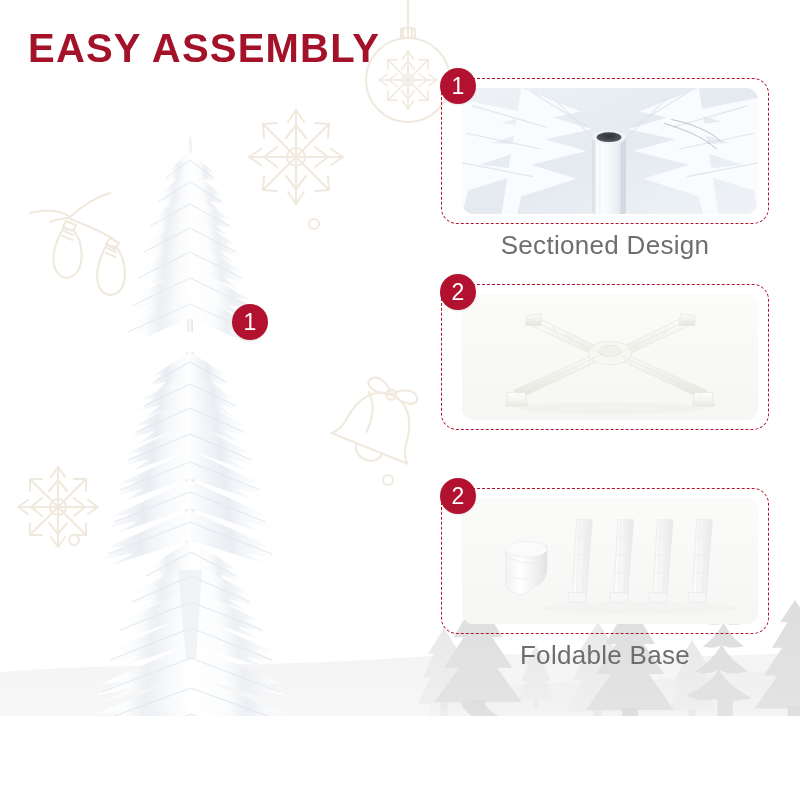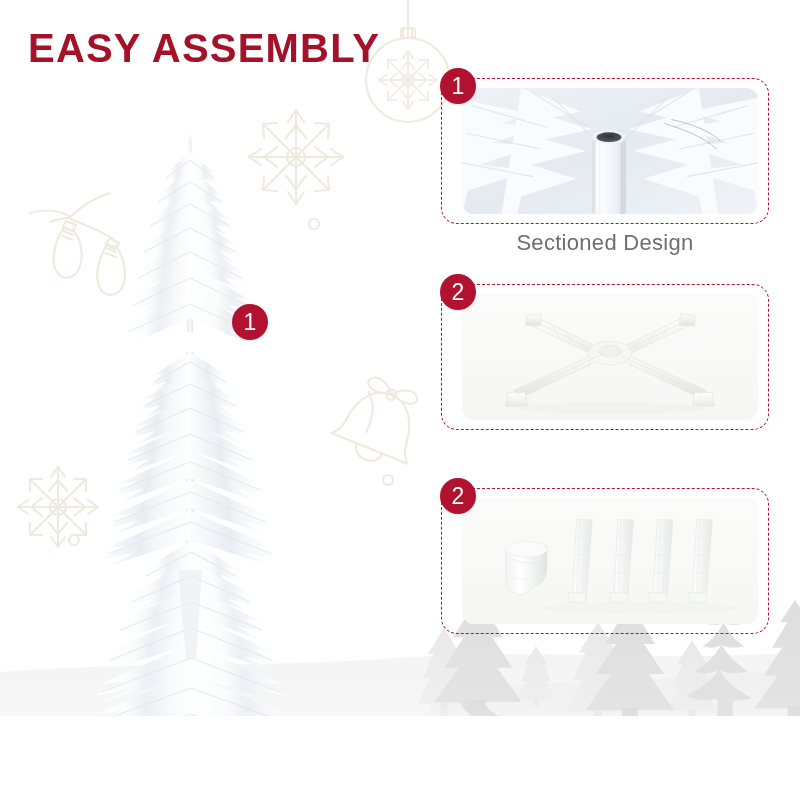--- a/index.html
+++ b/index.html
@@ -62,21 +62,21 @@
     border-radius:12px;
     overflow:hidden;
     position:relative;
     background:#f7f7f7;
   }
   .panel .photo svg { position:absolute; left:0; top:0; width:100%; height:100%; }
   .panel .badge-p { left:-2px; top:-11px; position:absolute; z-index:5; }
   .panel .caption {
     margin-top:6px;
     text-align:center;
-    font-size:22px;
+    font-size:26px;
     color:#6e6e6e;
     font-weight:400;
     letter-spacing:.3px;
     font-family:"Liberation Sans", sans-serif;
   }
   #panel-1 { top:78px; }
   #panel-2 { top:284px; }
   #panel-3 { top:488px; }
 </style>
 </head>
@@ -582,15 +582,16 @@
           <g stroke="#eceeed" stroke-width=".8" fill="none">
             <path d="M119 22 L116 98 M126 22 L122 98 M113 40 L129 40 M113 58 L128 58 M112 76 L127 76"></path>
             <path d="M161 22 L158 98 M168 22 L164 98 M155 40 L171 40 M155 58 L170 58 M154 76 L169 76"></path>
             <path d="M201 22 L198 98 M208 22 L204 98 M195 40 L211 40 M195 58 L210 58 M194 76 L209 76"></path>
             <path d="M241 22 L238 98 M248 22 L244 98 M235 40 L251 40 M235 58 L250 58 M234 76 L249 76"></path>
           </g>
           <ellipse cx="180" cy="112" rx="100" ry="6" fill="#f1f1f0" opacity=".75"></ellipse>
         </svg>
       </div>
     </div>
+    <div class="caption">Foldable Base</div>
   </div>
 
 </div>
 
 </body></html>

